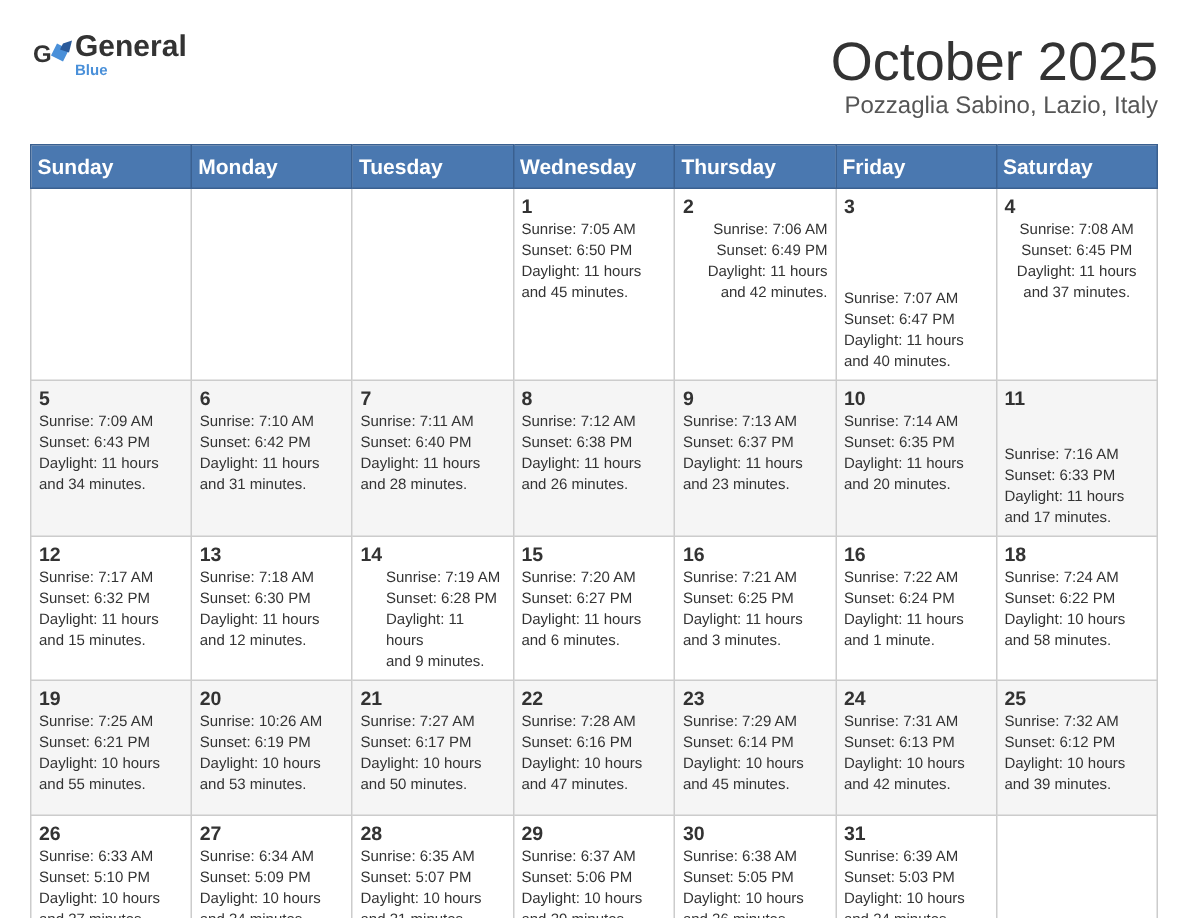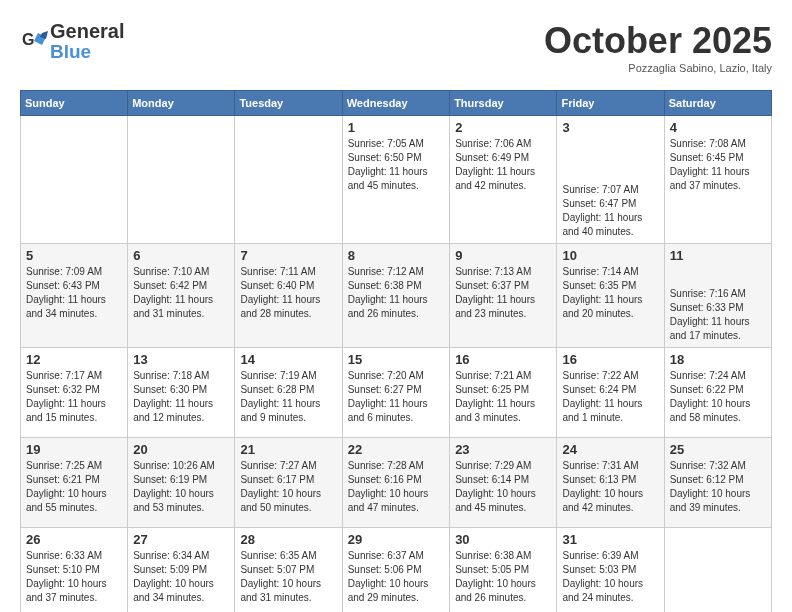--- a/index.html
+++ b/index.html
@@ -23,37 +23,37 @@
     .logo-icon {
       width: 28px;
       height: 28px;
       margin-right: 2px;
     }
     .title-section {
       text-align: right;
     }
     .month-title {
       font-size: 36px;
-      font-weight: 700;
+      font-weight: 400;
       color: #333;
     }
     .subtitle {
-      font-size: 11px;
+      font-size: 16px;
       color: #555;
     }
     .calendar {
       width: 100%;
       border-collapse: collapse;
       border: 1px solid #ccc;
     }
     .calendar th {
       background: #4a78b0;
       color: #fff;
       padding: 6px 4px;
-      font-size: 11px;
+      font-size: 14px;
       font-weight: bold;
       text-align: left;
       border: 1px solid #3a6090;
     }
     .calendar td {
       border: 1px solid #ccc;
       vertical-align: top;
       padding: 4px 5px;
       width: 108px;
       height: 90px;
@@ -83,21 +83,21 @@
 
 <div class="header">
   <div class="logo">
     <svg class="logo-icon" viewBox="0 0 28 28">
       <text x="2" y="18" font-size="16" font-weight="bold" fill="#333">G</text>
       <polygon points="18,6 26,10 22,18 14,14" fill="#4a90d9"></polygon>
       <polygon points="22,6 28,4 26,12 20,10" fill="#2a5a9a"></polygon>
     </svg>
     <div>
       <div style="font-size:20px;font-weight:bold;color:#333;line-height:1.1;">General</div>
-      <div style="font-size:19px;font-weight:bold;color:#4a90d9;line-height:1.1;">Blue</div>
+      <div style="font-size:10px;font-weight:bold;color:#4a90d9;line-height:1.1;">Blue</div>
     </div>
   </div>
   <div class="title-section">
     <div class="month-title">October 2025</div>
     <div class="subtitle">Pozzaglia Sabino, Lazio, Italy</div>
   </div>
 </div>
 
 <table class="calendar">
   <thead>
@@ -118,35 +118,35 @@
         <td class="empty-cell"></td>
         <td>
           <div class="day-num">1</div>
           <div class="day-info" style="white-space: pre-line;">Sunrise: 7:05 AM
 Sunset: 6:50 PM
 Daylight: 11 hours
 and 45 minutes.</div>
         </td>
         <td>
           <div class="day-num">2</div>
-          <div class="day-info" style="white-space: pre-line;">Sunrise: 7:06 AM
+          <div class="day-info" style="white-space: pre-line; text-align: right;">Sunrise: 7:06 AM
 Sunset: 6:49 PM
 Daylight: 11 hours
 and 42 minutes.</div>
         </td>
         <td>
           <div class="day-num">3</div>
           <div class="day-info" style="white-space: pre-line; margin-top: 48px;">Sunrise: 7:07 AM
 Sunset: 6:47 PM
 Daylight: 11 hours
 and 40 minutes.</div>
         </td>
         <td>
           <div class="day-num">4</div>
-          <div class="day-info" style="white-space: pre-line;">Sunrise: 7:08 AM
+          <div class="day-info" style="white-space: pre-line; text-align: center;">Sunrise: 7:08 AM
 Sunset: 6:45 PM
 Daylight: 11 hours
 and 37 minutes.</div>
         </td>
       </tr>
       <tr>
         <td>
           <div class="day-num">5</div>
           <div class="day-info" style="white-space: pre-line;">Sunrise: 7:09 AM
 Sunset: 6:43 PM
@@ -206,21 +206,21 @@
         </td>
         <td>
           <div class="day-num">13</div>
           <div class="day-info" style="white-space: pre-line;">Sunrise: 7:18 AM
 Sunset: 6:30 PM
 Daylight: 11 hours
 and 12 minutes.</div>
         </td>
         <td>
           <div class="day-num">14</div>
-          <div class="day-info" style="white-space: pre-line;">Sunrise: 7:19 AM
+          <div class="day-info" style="white-space: pre-line; margin-left: 17px;">Sunrise: 7:19 AM
 Sunset: 6:28 PM
 Daylight: 11 hours
 and 9 minutes.</div>
         </td>
         <td>
           <div class="day-num">15</div>
           <div class="day-info" style="white-space: pre-line;">Sunrise: 7:20 AM
 Sunset: 6:27 PM
 Daylight: 11 hours
 and 6 minutes.</div>

